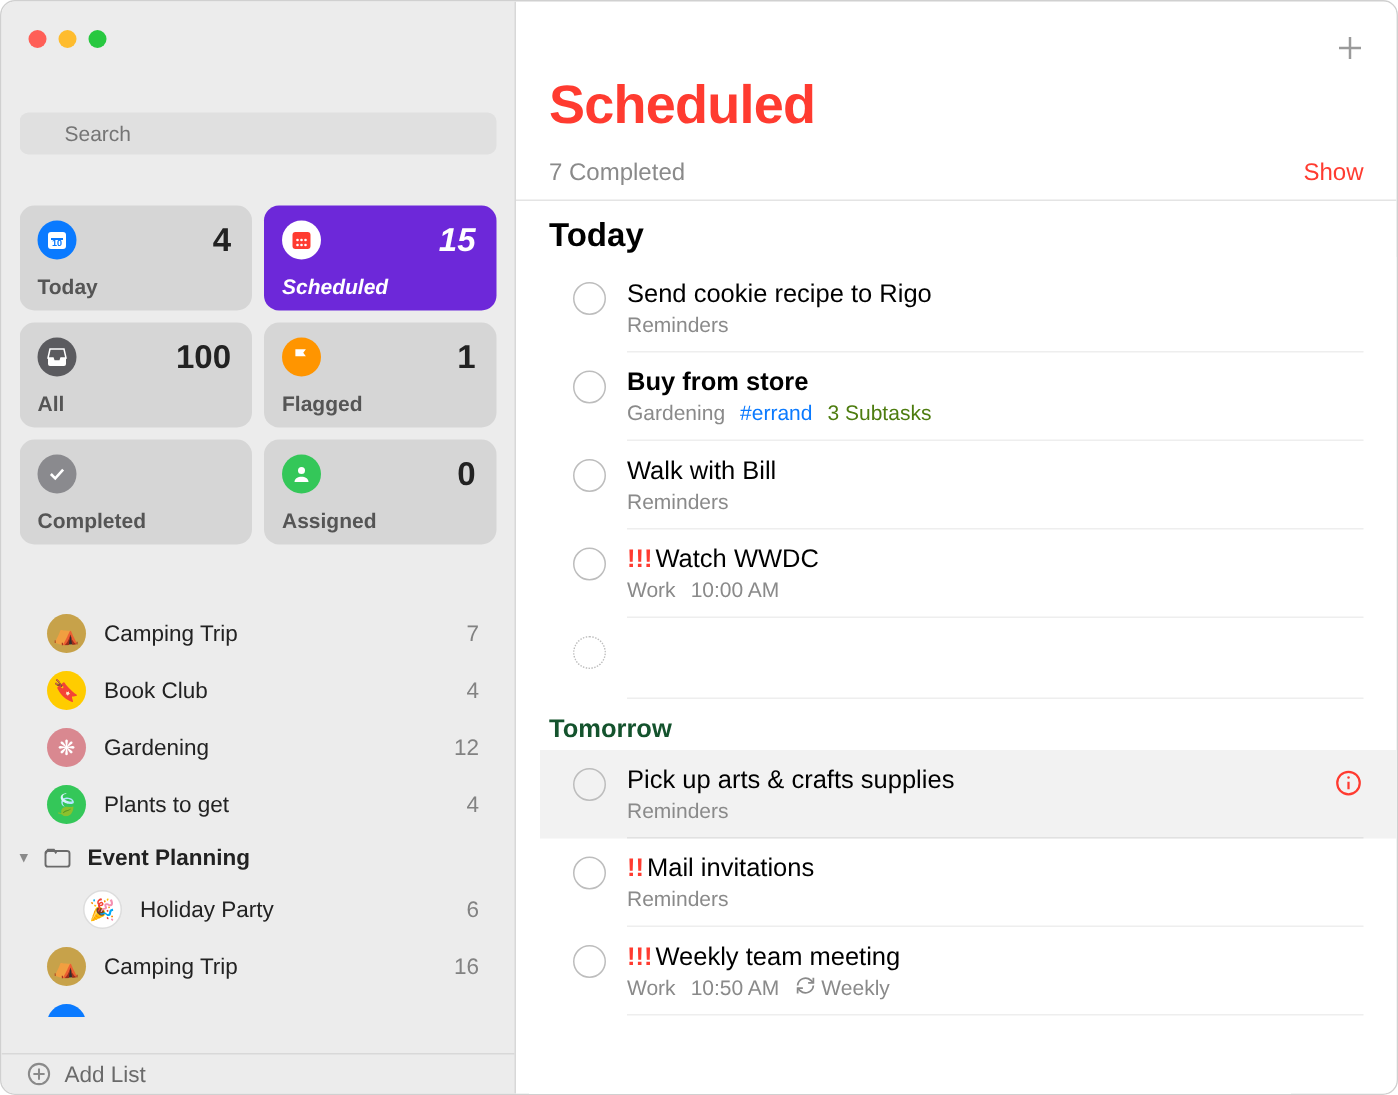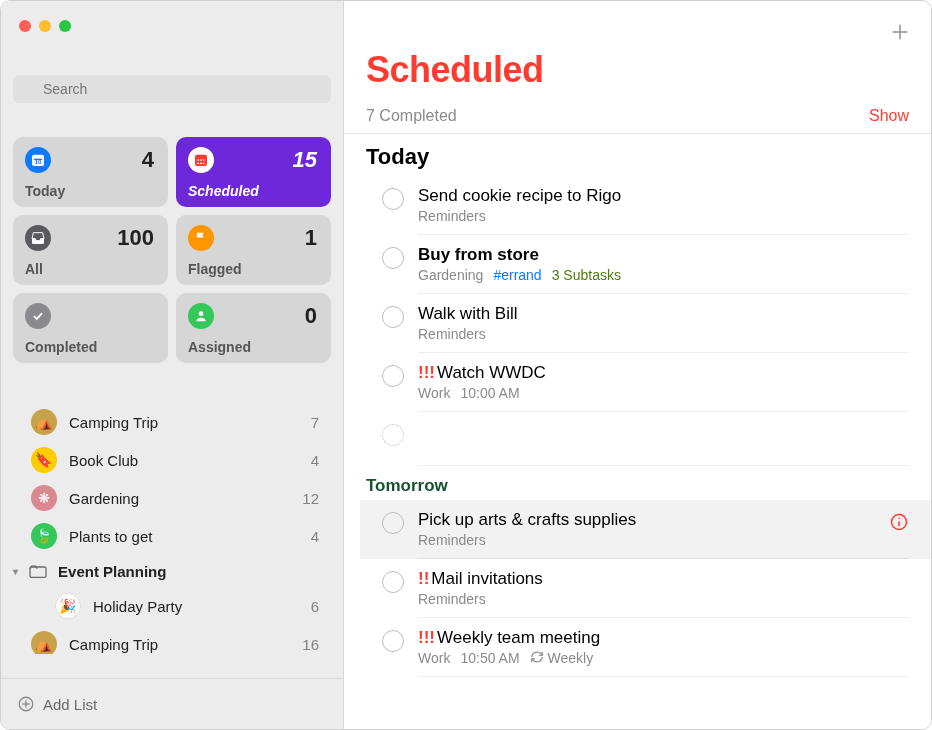--- a/index.html
+++ b/index.html
@@ -24,21 +24,21 @@
 .card-label { font-size: 14px; font-weight: 600; color:#555; margin-top:6px; }
 .smart-card.active .card-label { color:#fff; }
 .lists { flex:1; overflow-y:auto; padding-top:6px; }
 .list-row { display:flex; align-items:center; padding: 6px 24px 6px 30px; gap:12px; font-size:15px; color:#222; cursor:default; }
 .list-row .list-badge { margin-left:auto; color:#828282; font-size:15px; }
 .list-icon { width:26px; height:26px; border-radius:50%; display:flex; align-items:center; justify-content:center; color:#fff; font-size:14px; flex-shrink:0; }
 .group-row { display:flex; align-items:center; padding: 6px 24px 6px 12px; gap:8px; font-size:15px; font-weight:700; color:#222; }
 .group-row .chev { color:#8a8a8a; font-size:10px; }
 .group-icon { width:24px; height:20px; display:flex; align-items:center; justify-content:center; }
 .child-row { padding-left: 54px; }
-.add-list { border-top:1px solid #d8d8d8; padding:16px 16px; display:flex; align-items:center; gap:8px; color:#6a6a6a; font-size:15px; }
+.add-list { border-top:1px solid #d8d8d8; padding:4px 16px; display:flex; align-items:center; gap:8px; color:#6a6a6a; font-size:15px; }
 .main { flex:1; display:flex; flex-direction:column; background:#fff; }
 .main-header { padding: 20px 20px 0 22px; display:flex; }
 .add-btn { margin-left:auto; color:#9a9a9a; font-size:24px; font-weight:300; }
 .title-area { padding: 6px 22px 8px 22px; }
 .main-title { font-size:36px; font-weight:800; color:#ff3b30; letter-spacing:-0.5px; }
 .completed-row { display:flex; align-items:center; padding: 8px 22px 8px 22px; border-bottom:1px solid #e4e4e4; font-size:16px; color:#8a8a8a; }
 .completed-row .show { margin-left:auto; color:#ff3b30; font-size:16px; }
 .section-header { padding: 10px 22px 6px 22px; font-size:22px; font-weight:800; color:#000; }
 .section-header.sub { font-size:17px; font-weight:700; color:#14532d; padding: 10px 22px 4px 22px; }
 .tasks { }

